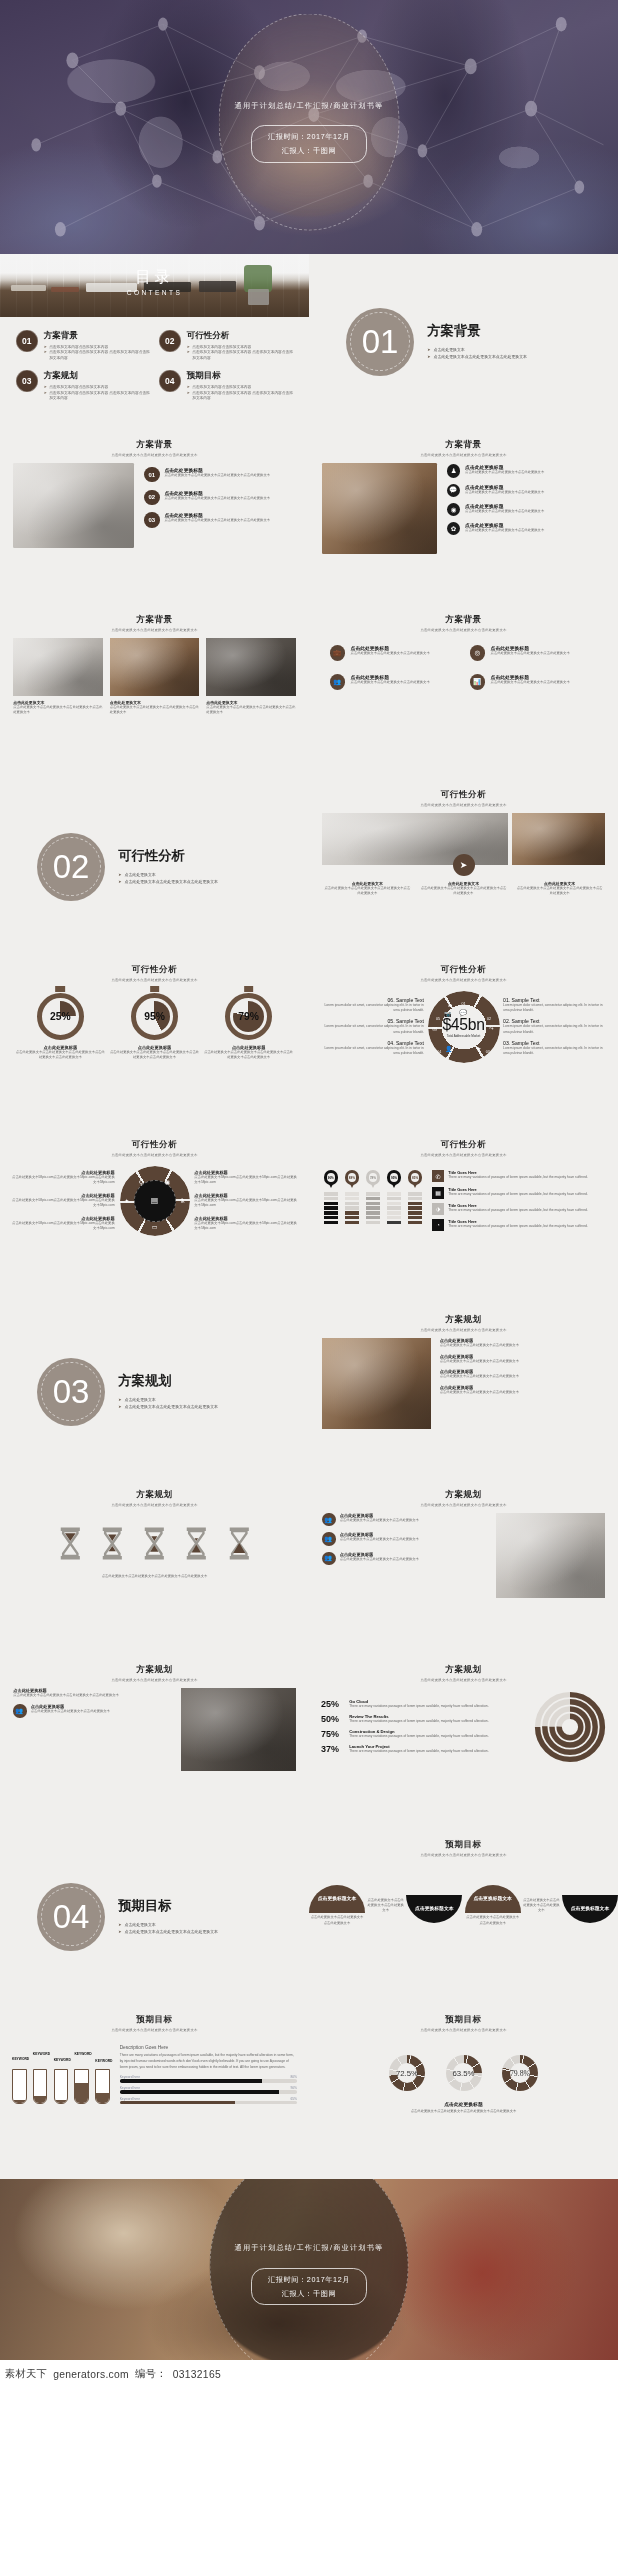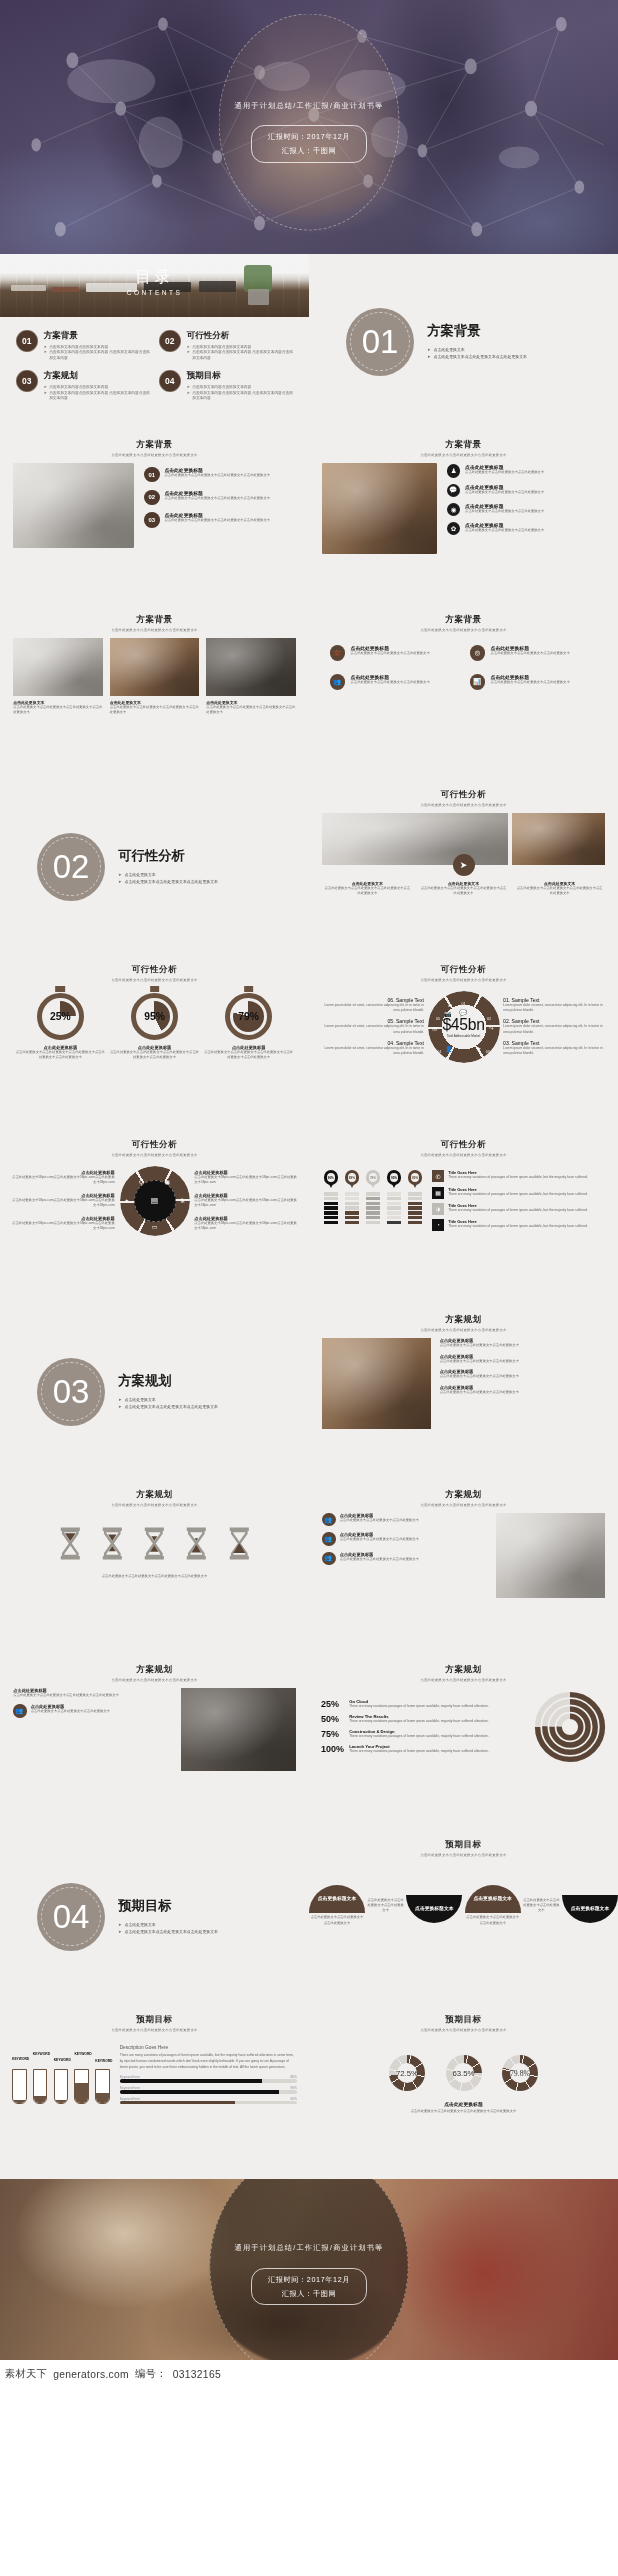--- a/index.html
+++ b/index.html
@@ -919,21 +919,21 @@
             </div>
           </div>
         <div style="display:flex;gap:4.2px;align-items:center">
           <div style="font-size:9px;font-weight:700;color:#111;width:24px;">75%</div>
           <div>
               <div style="font-size:4.2px;font-weight:700;color:#111">Construction &amp; Design</div>
             <div class="ftxt">There are many variations passages of lorem ipsum available, majority have suffered alteration.</div>
             </div>
           </div>
         <div style="display:flex;gap:4.2px;align-items:center">
-          <div style="font-size:9px;font-weight:700;color:#111;width:24px;">100%</div>
+          <div style="font-size:9px;font-weight:700;color:#111;width:24px;">37%</div>
           <div>
               <div style="font-size:4.2px;font-weight:700;color:#111">Launch Your Project</div>
             <div class="ftxt">There are many variations passages of lorem ipsum available, majority have suffered alteration.</div>
             </div>
           </div>
       </div>
       <div style="position:relative;width:72px;height:72px;flex:0 0 72px;">
         <svg width="72" height="72" viewBox="0 0 120 120">
           <circle cx="60" cy="60" r="54" fill="none" stroke="#ddd9d4" stroke-width="9"></circle>
           <circle cx="60" cy="60" r="42" fill="none" stroke="#ddd9d4" stroke-width="9"></circle>

